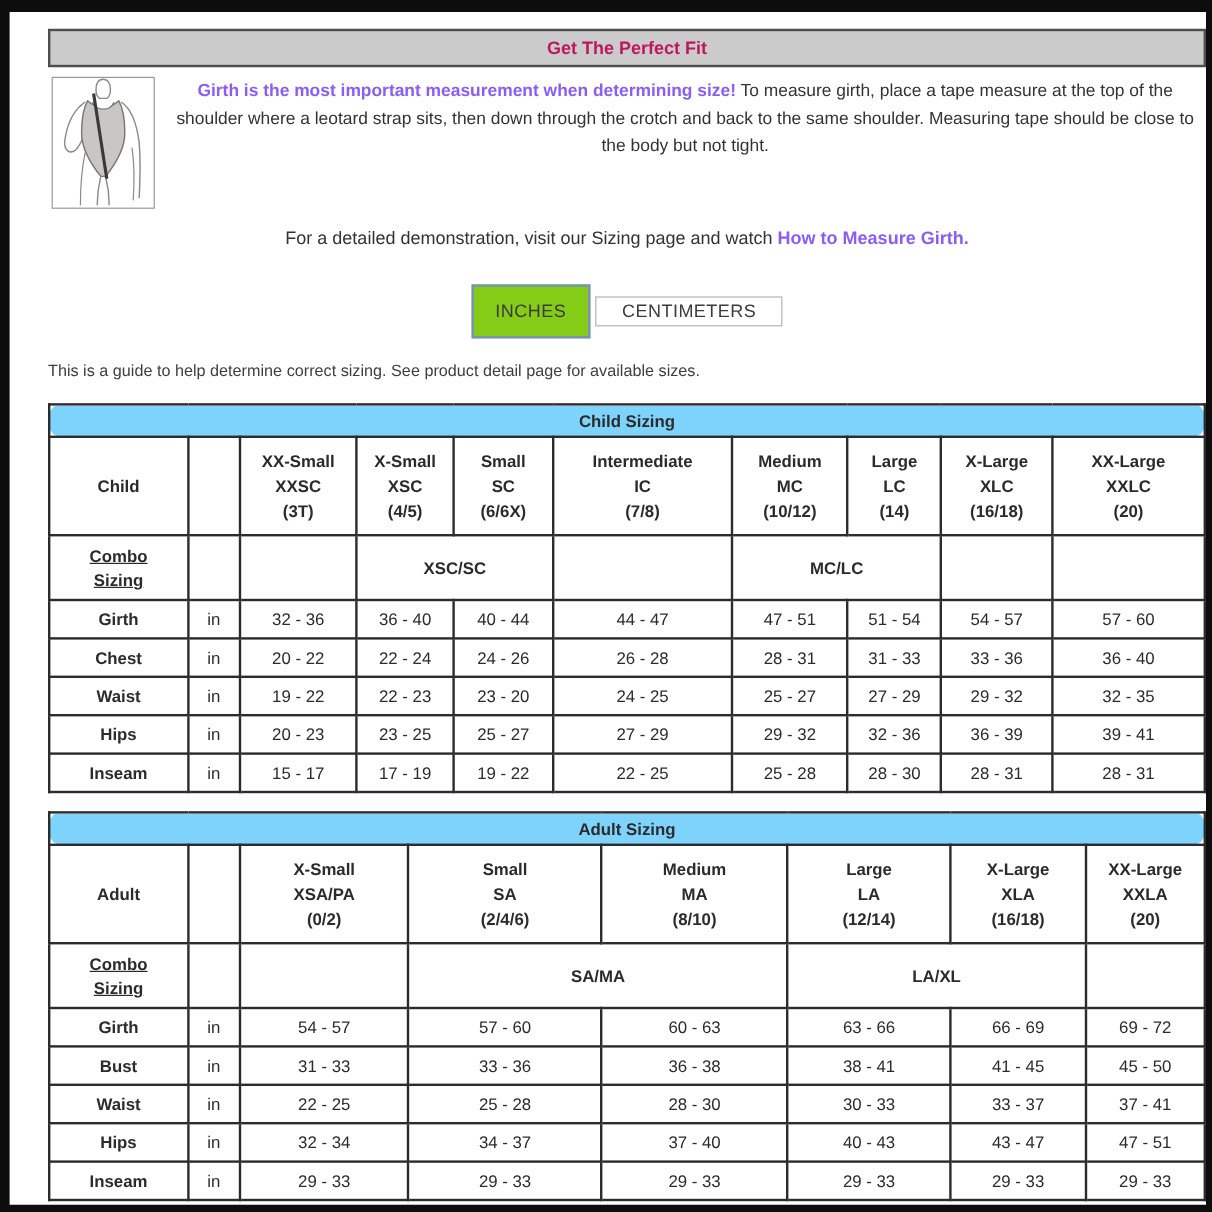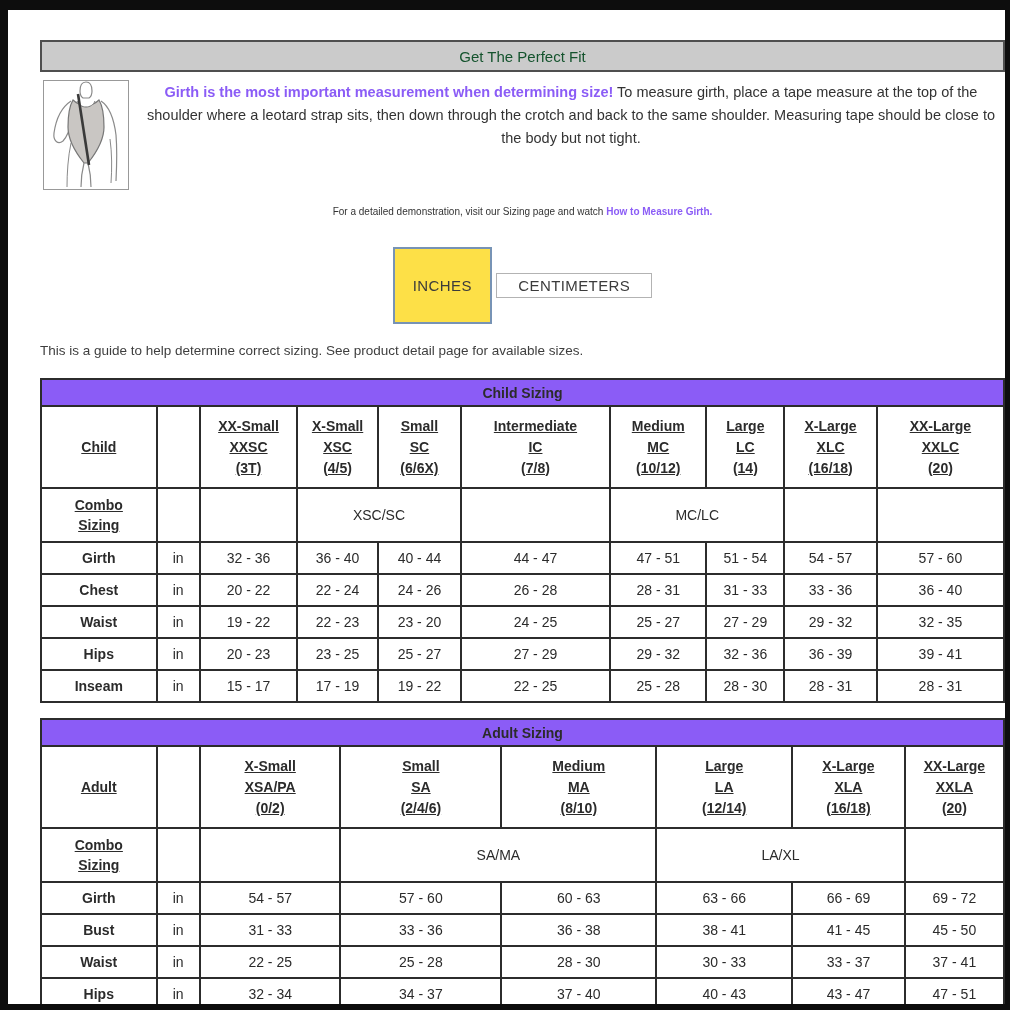--- a/index.html
+++ b/index.html
@@ -9,59 +9,59 @@
     color:#2e2e2e;background:#fff;
   }
   .frame{
     box-sizing:border-box;width:1010px;height:1010px;
     border:solid #0d0d0d;border-width:10px 5px 6px 8px;
     background:#fff;overflow:hidden;
   }
   .content{padding:14px 0 0 32px;}
   .top-bar{
     background:#cbcbcb;border:2px solid #4f4f4f;
-    text-align:center;font-weight:normal;font-size:15px;
-    padding:6px 0 5px 0;color:#14532d;margin-top:16px;
+    text-align:center;font-weight:bold;font-size:15px;
+    padding:6px 0 5px 0;color:#be185d;
   }
   .info{display:flex;margin-top:8px;align-items:flex-start;}
   .fig-box{
     width:84px;height:108px;border:1px solid #999;
     flex:none;margin-left:3px;background:#fff;
   }
   .intro-text{
     flex:1;text-align:center;font-size:14.5px;line-height:23px;
     padding:1px 6px 0 14px;color:#333;
   }
-  .demo-line{text-align:center;font-size:10px;margin-top:16px;color:#333;}
+  .demo-line{text-align:center;font-size:15px;margin-top:16px;color:#333;}
   .bold{font-weight:bold;color:#8b5cf6;}
   .btn-row{text-align:center;margin-top:30px;}
   .unit-btn{
     font-family:inherit;font-size:15px;color:#3b3b3b;
     padding:3px 21px;background:#fff;border:1px solid #b3b3b3;
     letter-spacing:.4px;cursor:pointer;vertical-align:middle;
   }
-  .unit-btn.selected{background:#fde047;border:2px solid #7793b5;padding:28px 18px;}
+  .unit-btn.selected{background:#84cc16;border:2px solid #7793b5;padding:12px 18px;}
   .note{text-align:left;font-size:13.5px;color:#3e3e3e;margin-top:19px;}
   table.size-table{
     width:100%;border-collapse:collapse;table-layout:fixed;
     margin-top:20px;background:#fff;
   }
   table.size-table.adult{margin-top:15px;padding-left:20px;}
   table.size-table td{
     border:2px solid #2c2c2c;text-align:center;
     font-size:14px;padding:0 2px;color:#2b2b2b;overflow:hidden;
   }
   td.table-title{
-    background:#8b5cf6;font-weight:bold;font-size:14.5px;
-    height:25px;color:#222;
-  }
-  tr.header-row td{height:80px;font-weight:bold;text-decoration:underline;}
+    background:#7dd3fc;font-weight:bold;font-size:14.5px;
+    height:25px;color:#222;border-radius:10px;
+  }
+  tr.header-row td{height:80px;font-weight:bold;}
   tr.header-row .hline{line-height:21px;}
   tr.combo-row td{height:52px;}
-  td.combo-cell{font-weight:normal;margin-top:29px;}
+  td.combo-cell{font-weight:bold;margin-top:29px;}
   td.label-cell{font-weight:bold;margin-top:24px;}
   td.label-cell div{line-height:20px;text-decoration:underline;}
   tr.data-row td{height:30px;}
   td.unit-cell{font-weight:normal;font-size:13px;}
   td.thickL{border-left-width:4px;}
 </style>
 </head>
 <body>
 
 <div class="frame">

